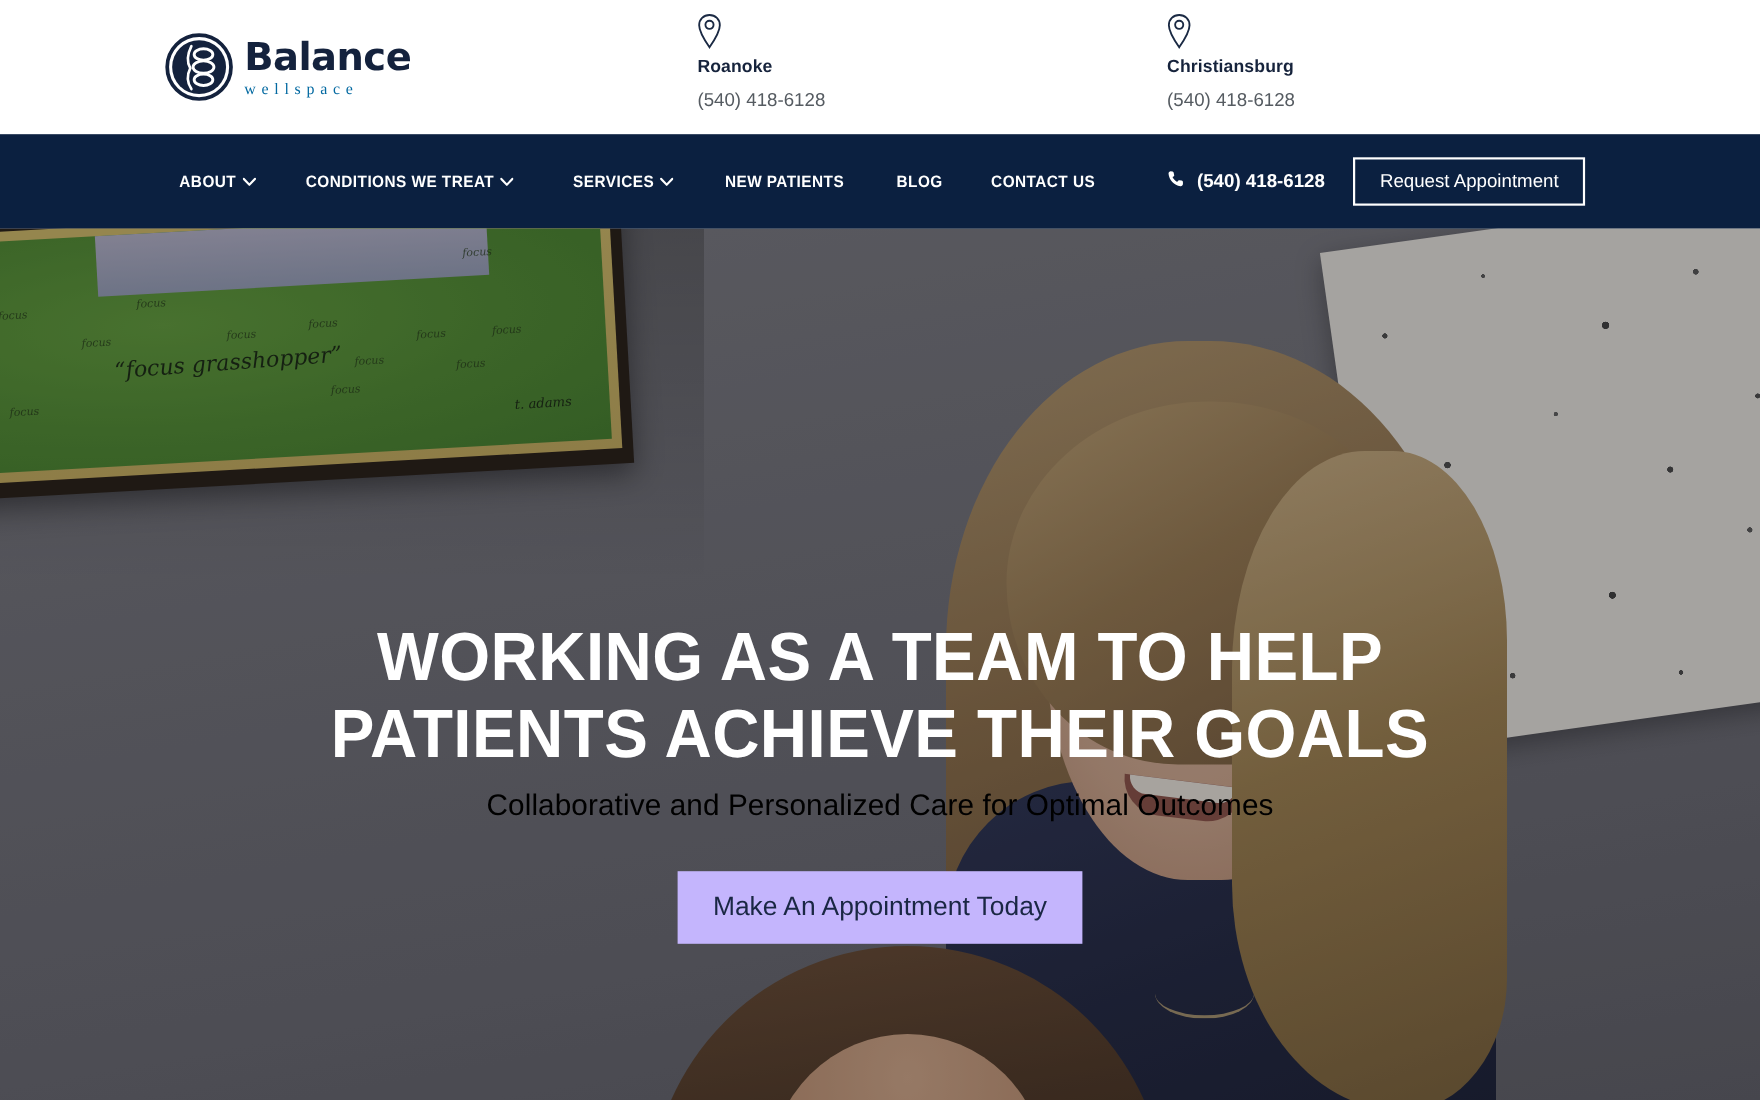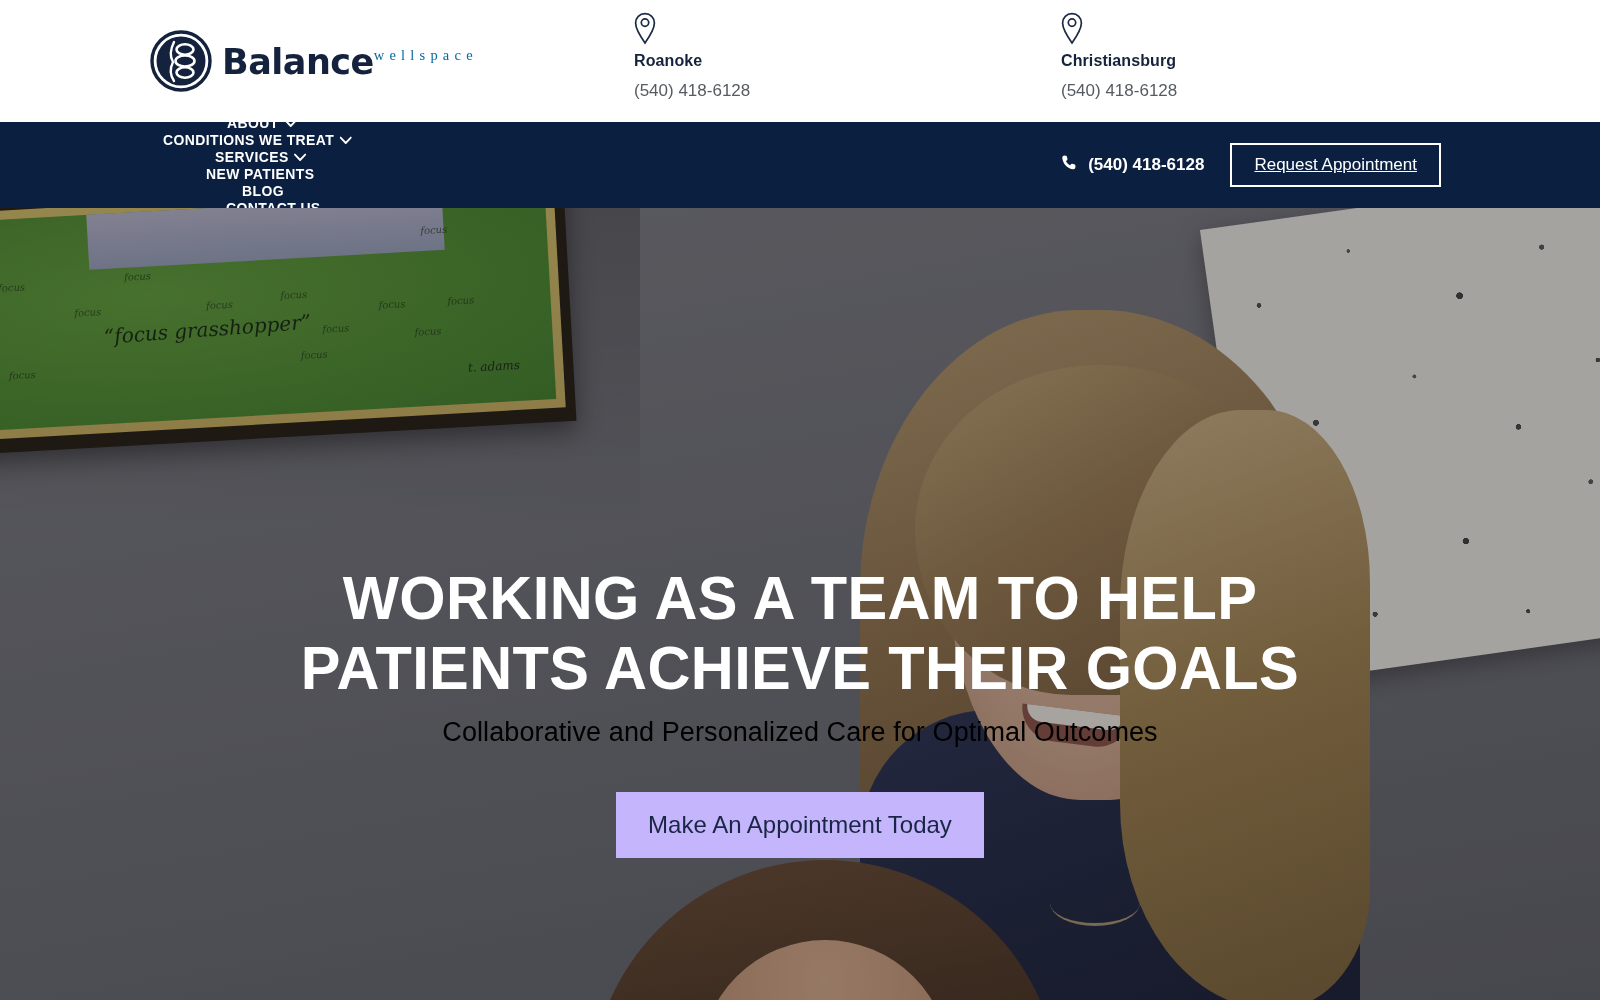--- a/index.html
+++ b/index.html
@@ -17,21 +17,21 @@
     background:#ffffff;
     display:flex;
     align-items:center;
   }
   .logo-wrap{
     position:absolute;
     left:150px; top:30px;
     display:flex; align-items:center; gap:10px;
   }
   .logo-mark{ width:62px; height:62px; flex:0 0 62px; }
-  .logo-text{ display:flex; flex-direction:row; line-height:1; padding-top:2px;}
+  .logo-text{ display:flex; flex-direction:column; line-height:1; padding-top:2px;}
   .logo-word{
     font-size:35px; font-weight:700; color:#14223d;
     letter-spacing:-0.5px; font-family:"DejaVu Sans", sans-serif;
   }
   .logo-sub{
     font-size:14.5px; color:#0369a1; letter-spacing:5.2px;
     margin-top:3px; font-family:Liberation Serif, serif; font-weight:400;
   }
 
   .loc{
@@ -51,21 +51,21 @@
 
   
   .navbar{
     position:relative;
     width:1600px; height:86px;
     background:#0b2040;
     display:flex; align-items:center;
   }
   .nav-links{
     position:absolute; left:163px;
-    display:flex; align-items:center; gap:0;flex-direction:column;
+    display:flex; align-items:center; gap:16px;
   }
   .nav-item{
     display:flex; align-items:center; gap:6px;
     color:#ffffff;
     font-family:"Liberation Sans Narrow","Liberation Sans",sans-serif;
     font-size:15px; font-weight:700; letter-spacing:.45px;
     text-transform:uppercase;
     margin-right:24px; white-space:nowrap;
     cursor:pointer;
     transform:scaleX(0.93); transform-origin:left center;
@@ -79,21 +79,21 @@
   }
   .nav-phone{
     display:flex; align-items:center; gap:10px;
     color:#ffffff; font-size:17px; font-weight:700; white-space:nowrap;
   }
   .btn-request{
     border:2px solid #ffffff;
     color:#ffffff; background:transparent;
     font-size:17px; font-weight:400;
     padding:11px 22px; white-space:nowrap;
-    line-height:1.1; cursor:pointer;text-decoration:underline;
+    line-height:1.1; cursor:pointer;
   }
 
   
   .hero{
     position:relative;
     width:1600px; height:792px;
     overflow:hidden;
     background:#6a6a70;
   }
   .hero-photo{ position:absolute; inset:0; }

